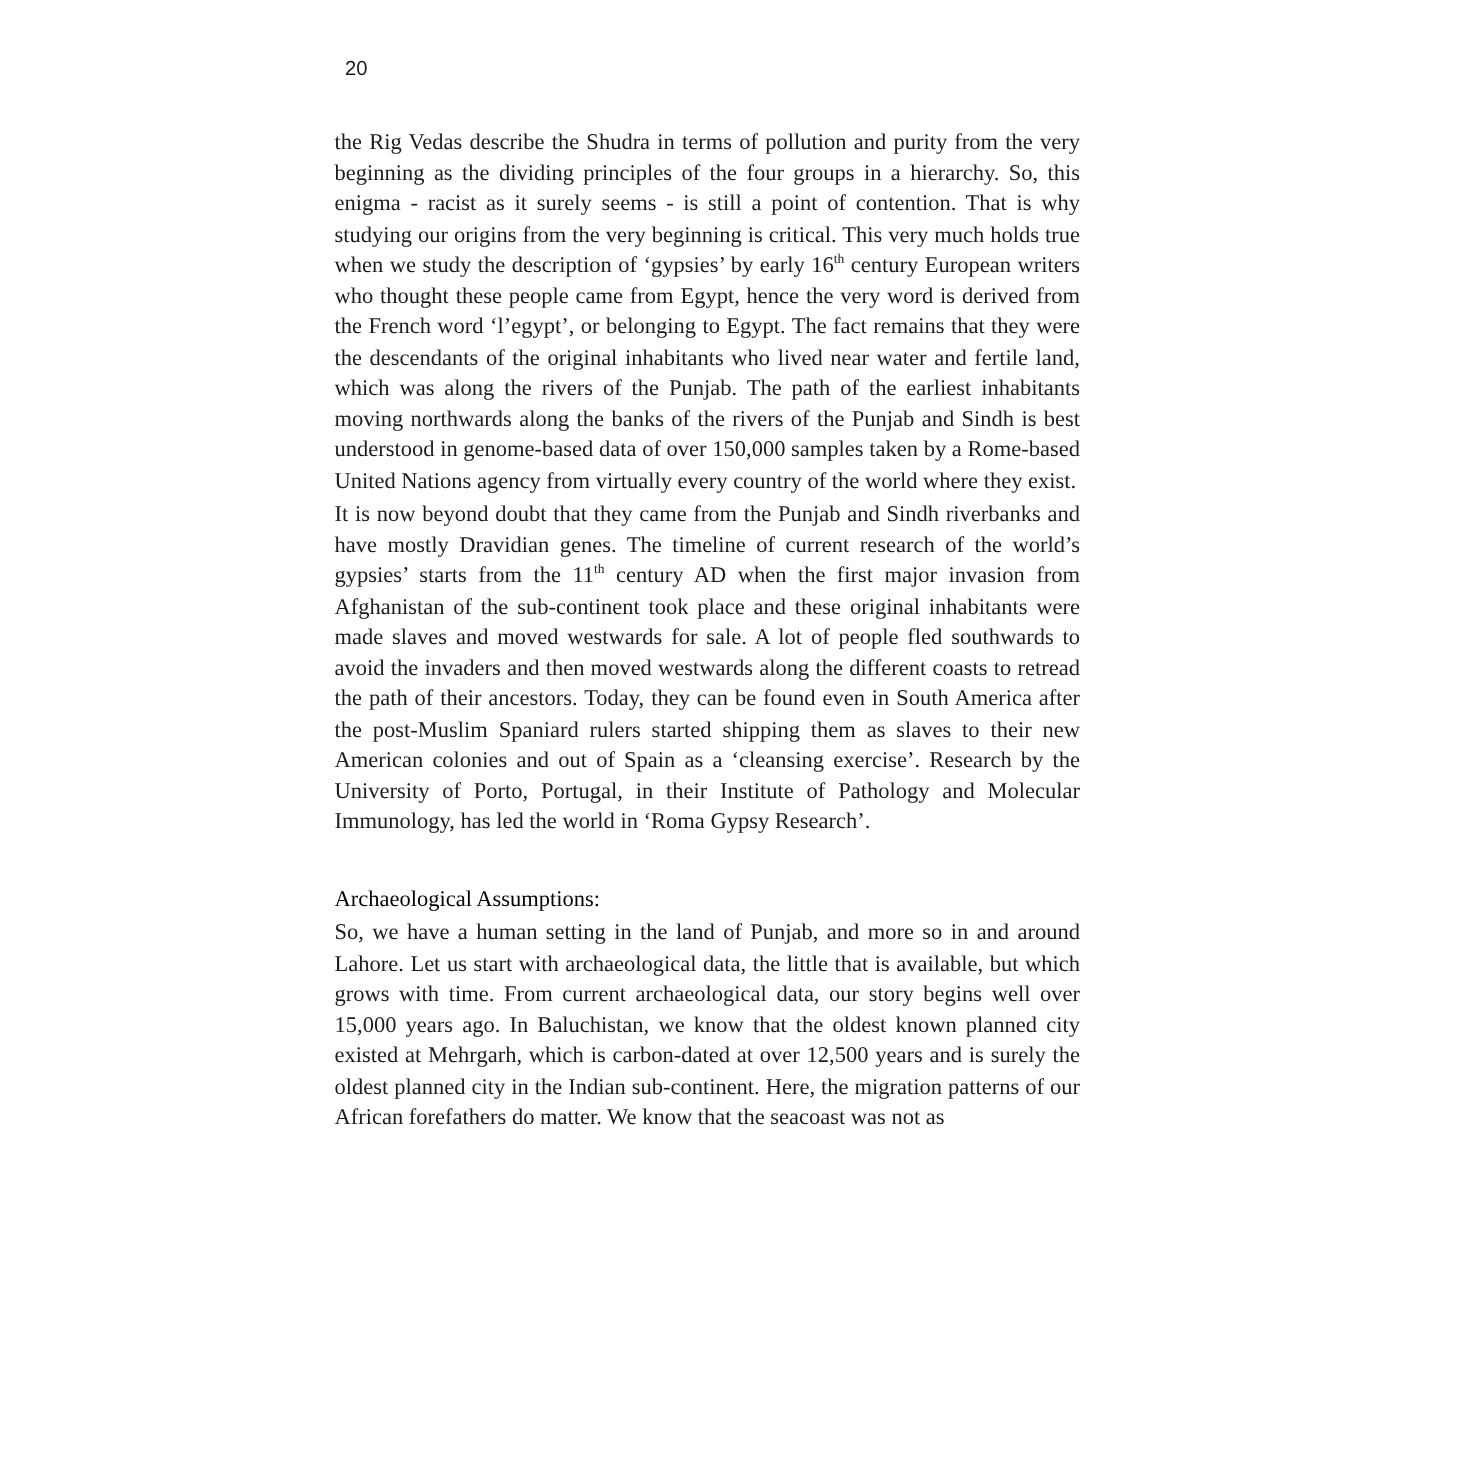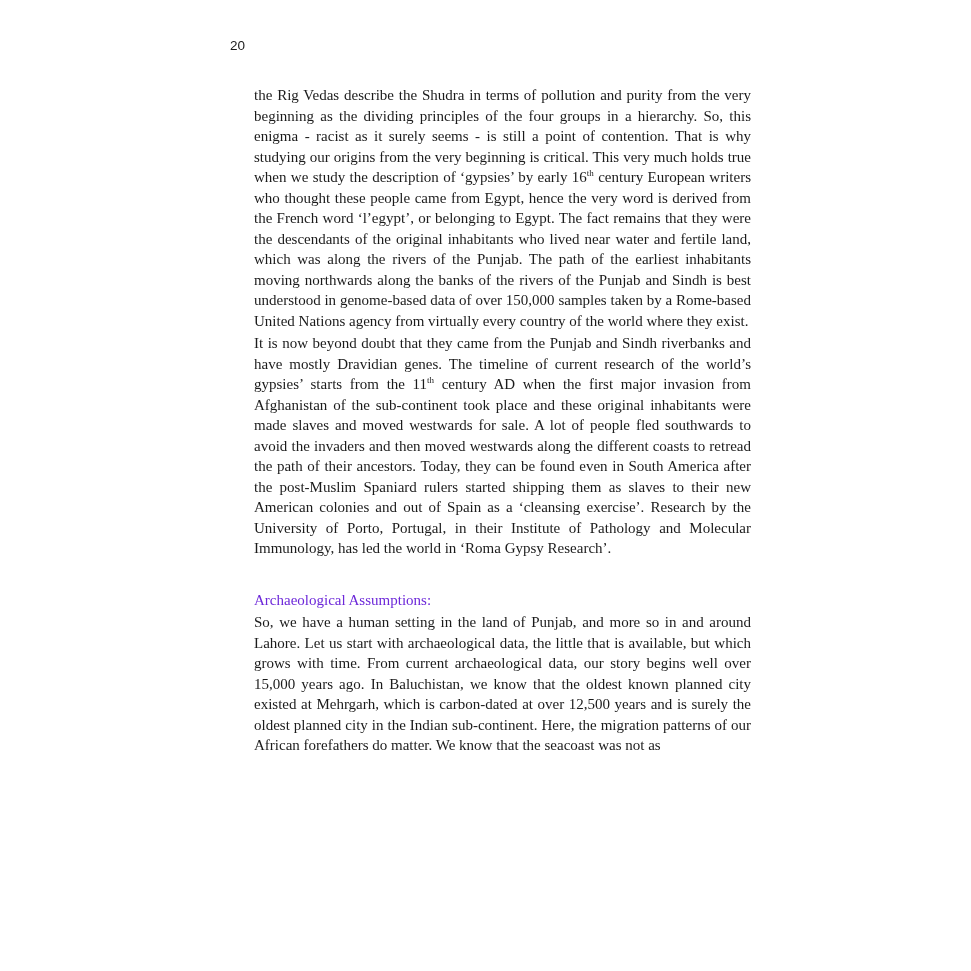--- a/index.html
+++ b/index.html
@@ -17,41 +17,41 @@
   .page-number {
     position: absolute;
     left: 230px;
     top: 38px;
     font-family: "Liberation Sans", sans-serif;
     font-size: 13.5px;
     color: #1b1b1b;
   }
   .content {
     position: absolute;
-    left: 254px;
+    left: 223px;
     top: 85px;
     width: 497px;
     font-family: "Liberation Serif", "DejaVu Serif", serif;
     font-size: 15px;
     line-height: 20.5px;
     color: #1b1b1b;
     text-align: justify;
   }
   p.body-paragraph {
     margin: 0 0 2px 0;
     padding: 0;
   }
   h2.section-heading {
     margin: 31px 0 2px 0;
     padding: 0;
     font-family: "Liberation Serif", "DejaVu Serif", serif;
     font-size: 15px;
     font-weight: normal;
     line-height: 20.5px;
-    color: #6d28d9;
+    color: #000000;
     text-align: left;
   }
   sup {
     font-size: 0.6em;
     line-height: 0;
     vertical-align: super;
   }
 </style>
 </head>
 <body>

